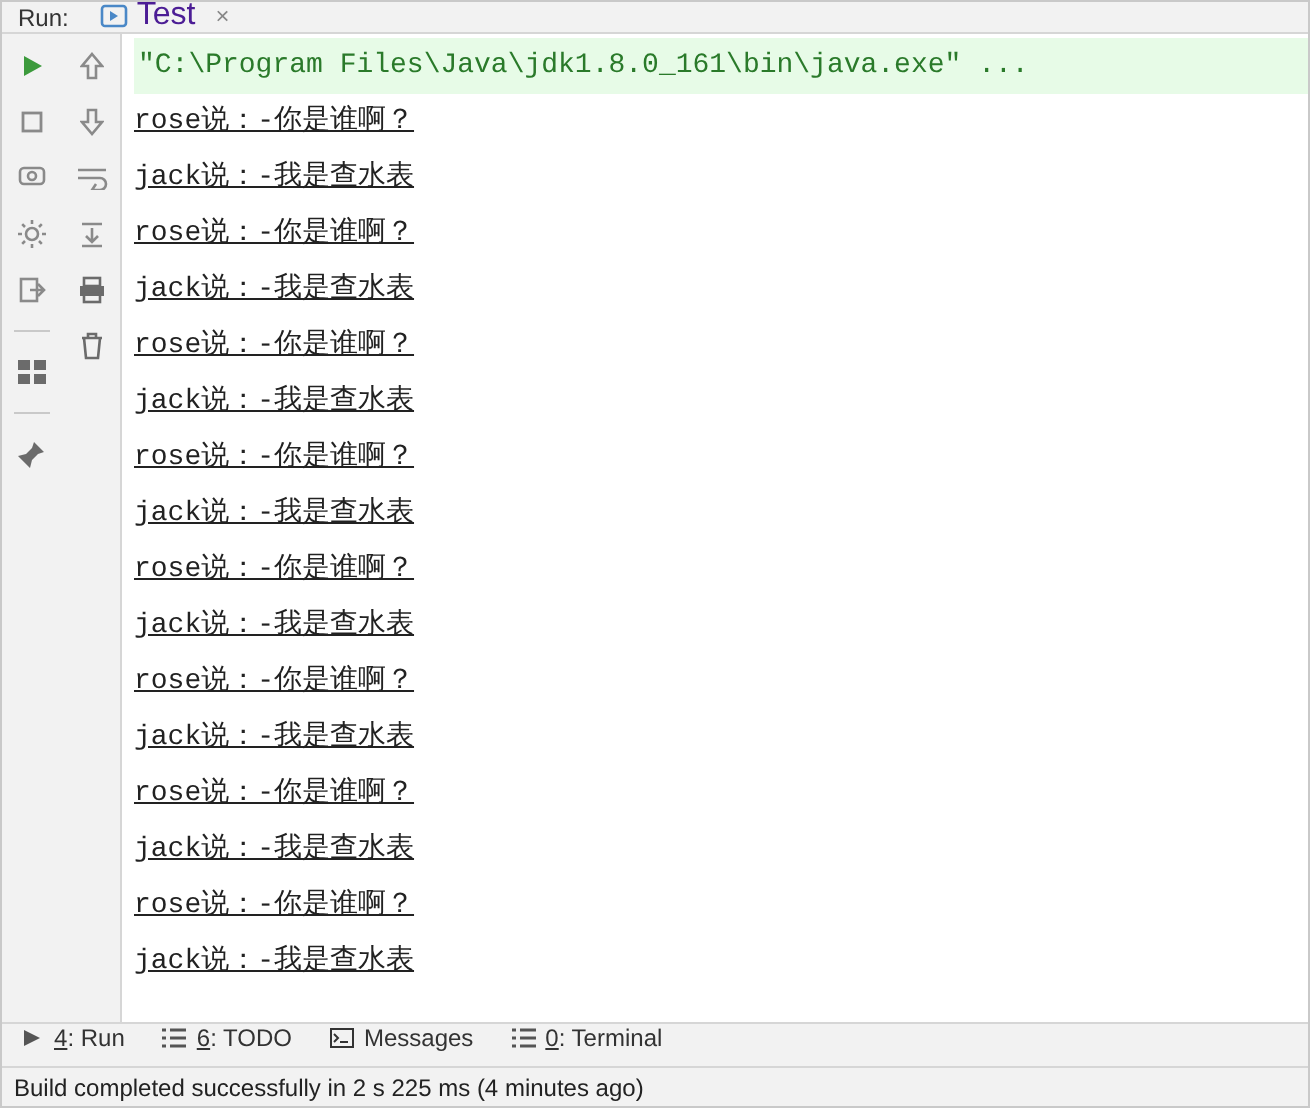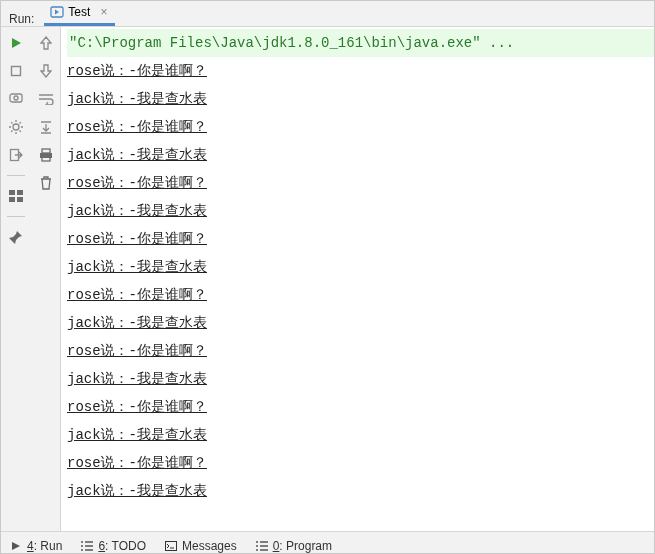--- a/index.html
+++ b/index.html
@@ -12,40 +12,40 @@
     overflow: hidden;
   }
   .root {
     display: flex; flex-direction: column;
     width: 100%; height: 100%;
     border: 1px solid #c9c9c9;
   }
   
   .header-bar {
     display: flex;
-    align-items: flex-end;
-    height: 26px;
+    align-items: center;
+    height: 16px;
     background: #f2f2f2;
     border-bottom: 1px solid #d6d6d6;
     padding-left: 8px;
   }
   .run-label { color: #333; font-size: 12px; margin-right: 10px; }
   .tab {
     display: flex; align-items: center; height: 25px;
     padding: 0 6px;
     border-bottom: 3px solid #4a88c7;
     margin-top: 1px;
     gap: 4px;
   }
   .tab-run-icon {
     width: 14px; height: 14px;
     display: flex; align-items: center; justify-content: center;
     color: #4a88c7;
   }
-  .tab-name { color: #000000; font-size: 12px; }
+  .tab-name { color: #4c1d95; font-size: 16px; }
   .tab-close { color: #888; font-size: 12px; margin-left: 4px; padding: 0 2px; }
 
   
   .body-row {
     display: flex; flex: 1; min-height: 0;
     background: #fff;
   }
   
   .col-left, .col-mid {
     display: flex; flex-direction: column; align-items: center;
@@ -81,21 +81,21 @@
   .cmd-line {
     background: #e7fbe7;
     color: #2a7a2a;
     white-space: nowrap;
     padding: 0 2px;
   }
   .out-line { white-space: pre; text-decoration: underline; }
 
   
   .bottom-tools {
-    display: flex; align-items: flex-end;
+    display: flex; align-items: flex-start;
     height: 22px;
     background: #f2f2f2;
     border-top: 1px solid #d6d6d6;
     padding: 0 8px;
     gap: 18px;
   }
   .bt-item {
     display: flex; align-items: center; gap: 4px;
     color: #333; font-size: 12px; cursor: pointer;
   }
@@ -262,18 +262,21 @@
           </svg>
       </span>
       <span>Messages</span>
     </div>
     <div class="bt-item">
       <span class="bt-icon">
         <svg width="12" height="10" viewBox="0 0 12 10">
             <path d="M0 1 H2 M4 1 H12 M0 5 H2 M4 5 H12 M0 9 H2 M4 9 H12" stroke="#555" stroke-width="1.5"></path>
           </svg>
       </span>
-      <span><span class="ul">0</span><span>: Program</span></span>
-    </div>
-  </div>
-
+      <span><span class="ul">0</span><span>: Terminal</span></span>
+    </div>
+  </div>
+
+  <div class="statusbar">
+    <span>Build completed successfully in 2 s 225 ms (4 minutes ago)</span>
+  </div>
 
 </div>
 
 </body></html>

